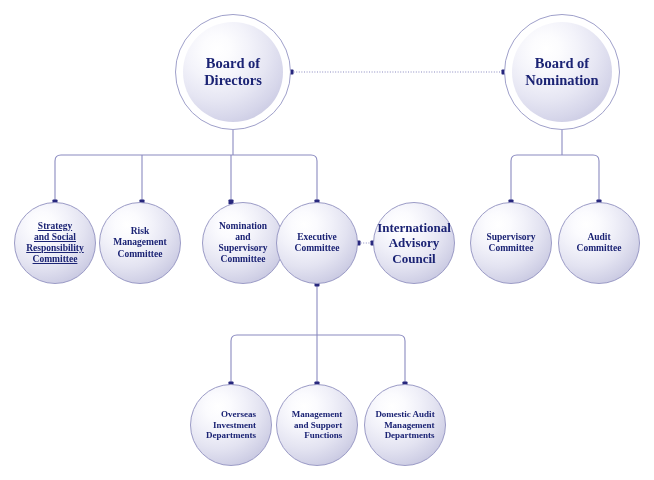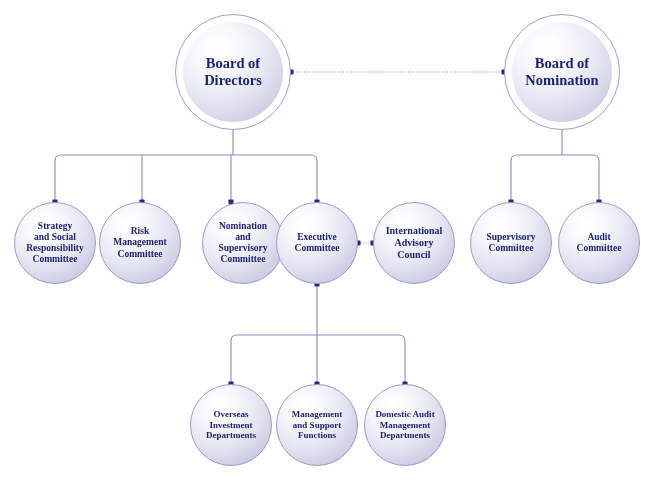--- a/index.html
+++ b/index.html
@@ -103,28 +103,29 @@
 
   .node-mid {
     width: 82px;
     height: 82px;
     font-size: 9.5px;
     font-weight: bold;
   }
   .node-council {
     width: 82px;
     height: 82px;
-    font-size: 10px;
+    font-size: 13px;
     font-weight: bold;
   }
   .node-bottom {
     width: 82px;
     height: 82px;
     font-size: 9px;
     font-weight: bold;
+    text-align: right;
   }
 </style>
 </head>
 <body>
 
 <div id="chart-root">
 
   <svg id="connector-layer" viewBox="0 0 654 480">
     <defs>
       <style>
@@ -180,21 +181,21 @@
     <div class="node node-top" style="left:175px; top:14px;">
       <div class="inner-sphere"></div>
       <span class="node-label"><span>Board of</span><br><span>Directors</span></span>
     </div>
 
     <div class="node node-top" style="left:504px; top:14px;">
       <div class="inner-sphere"></div>
       <span class="node-label"><span>Board of</span><br><span>Nomination</span></span>
     </div>
 
-    <div class="node node-mid sphere" style="left:14px; top:202px;">
+    <div class="node node-mid sphere" style="left:14px; top:202px;text-decoration:underline;">
       <span class="node-label"><span>Strategy</span><br><span>and Social</span><br><span>Responsibility</span><br><span>Committee</span></span>
     </div>
 
     <div class="node node-mid sphere" style="left:99px; top:202px;">
       <span class="node-label"><span>Risk</span><br><span>Management</span><br><span>Committee</span></span>
     </div>
 
     <div class="node node-mid sphere" style="left:202px; top:202px;">
       <span class="node-label"><span>Nomination</span><br><span>and</span><br><span>Supervisory</span><br><span>Committee</span></span>
     </div>

